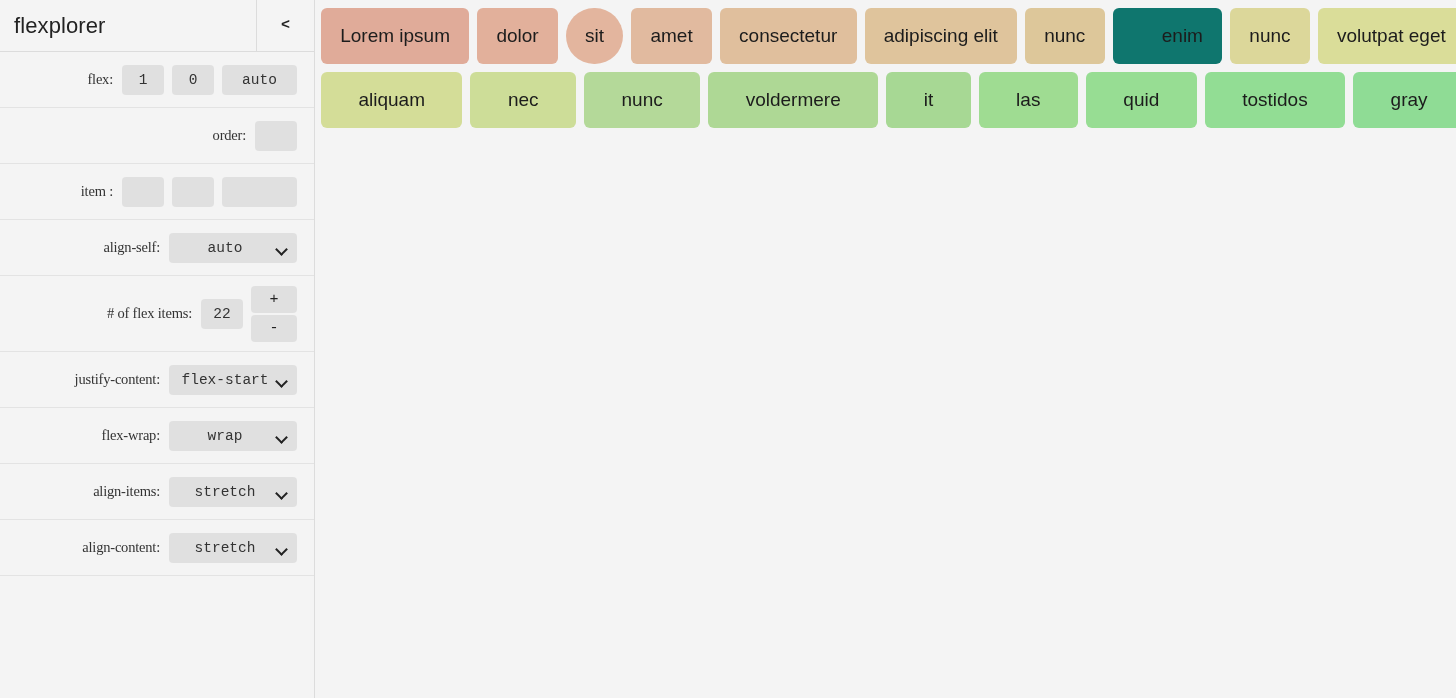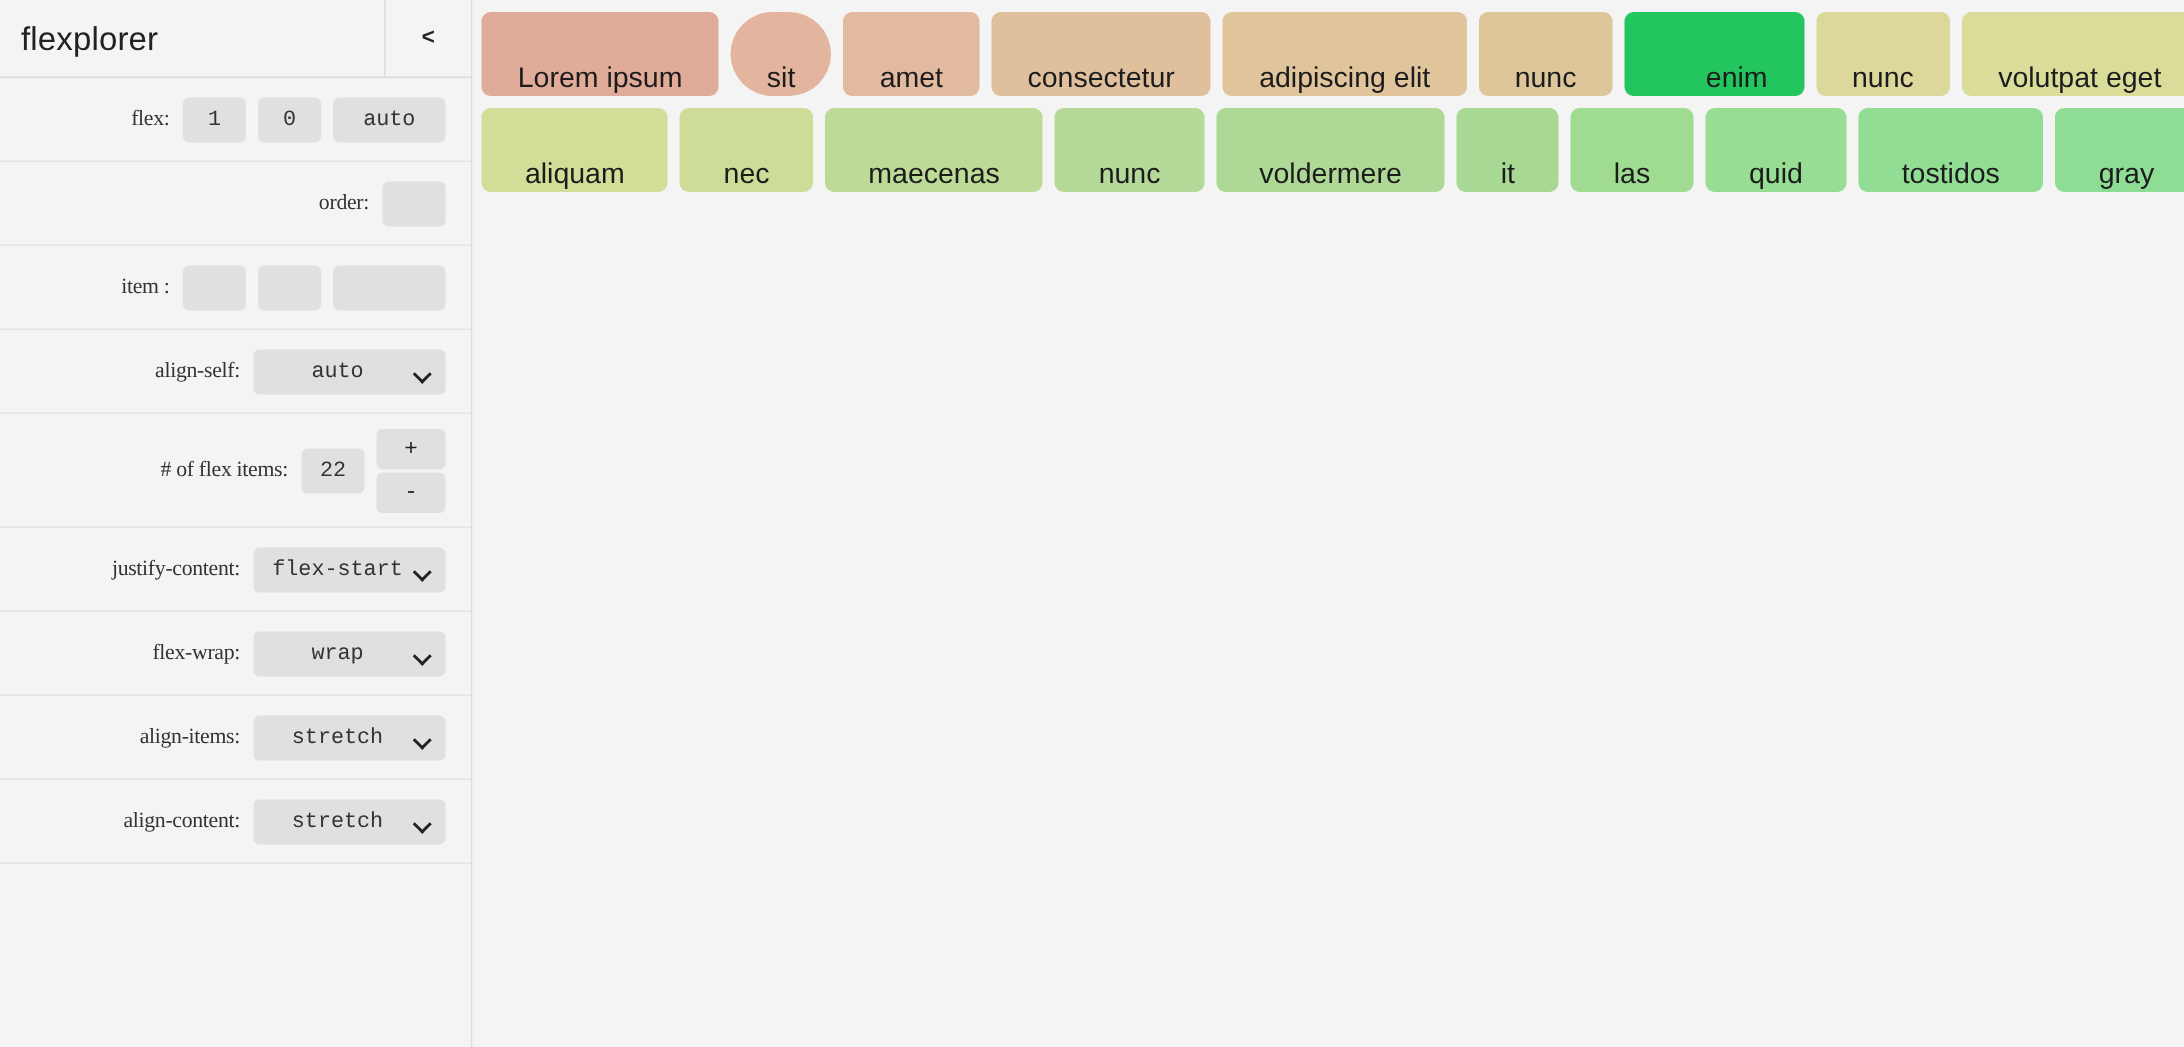--- a/index.html
+++ b/index.html
@@ -175,21 +175,21 @@
     align-content: flex-start;
     width: 1144px;
     gap: 8px 8px;
   }
 
   .flex-item {
     flex: 1 0 auto;
     border-radius: 6px;
     min-height: 56px;
     display: flex;
-    align-items: flex-end;
+    align-items: center;
     justify-content: center;
     font-family: "Liberation Sans", sans-serif;
     font-size: 19px;
     color: #1c1c1c;
     padding: 0 18px;
     white-space: nowrap;
     cursor: pointer;
   }
 </style>
 </head>
@@ -271,53 +271,53 @@
         </div>
       </div>
 
   </div>
 
   <div id="main">
     <div id="flex-container">
         <div class="flex-item" style="background: rgb(224, 171, 153);">
           <span>Lorem ipsum</span>
         </div>
+        <div class="flex-item" style="background: rgb(226, 176, 155);">
+          <span>dolor</span>
+        </div>
         <div class="flex-item" style="background: rgb(227, 181, 158); border-radius: 28px;">
           <span>sit</span>
         </div>
         <div class="flex-item" style="background: rgb(225, 186, 159);">
           <span>amet</span>
         </div>
         <div class="flex-item" style="background: rgb(224, 191, 157);">
           <span>consectetur</span>
         </div>
         <div class="flex-item" style="background: rgb(223, 196, 156);">
           <span>adipiscing elit</span>
         </div>
         <div class="flex-item" style="background: rgb(221, 199, 154);">
           <span>nunc</span>
         </div>
-        <div class="flex-item" style="background: #22c55e; padding-left: 48px;">
+        <div class="flex-item" style="background: #0f766e; padding-left: 48px;">
           <span>enim</span>
         </div>
         <div class="flex-item" style="background: rgb(220, 215, 154);">
           <span>nunc</span>
         </div>
         <div class="flex-item" style="background: rgb(218, 221, 153);">
           <span>volutpat eget</span>
         </div>
         <div class="flex-item" style="background: rgb(212, 221, 152);">
           <span>aliquam</span>
         </div>
         <div class="flex-item" style="background: rgb(205, 221, 152);">
           <span>nec</span>
         </div>
-        <div class="flex-item" style="background: rgb(189, 218, 150);">
-          <span>maecenas</span>
-        </div>
         <div class="flex-item" style="background: rgb(180, 217, 153);">
           <span>nunc</span>
         </div>
         <div class="flex-item" style="background: rgb(174, 216, 149);">
           <span>voldermere</span>
         </div>
         <div class="flex-item" style="background: rgb(167, 216, 148);">
           <span>it</span>
         </div>
         <div class="flex-item" style="background: rgb(159, 220, 146);">

